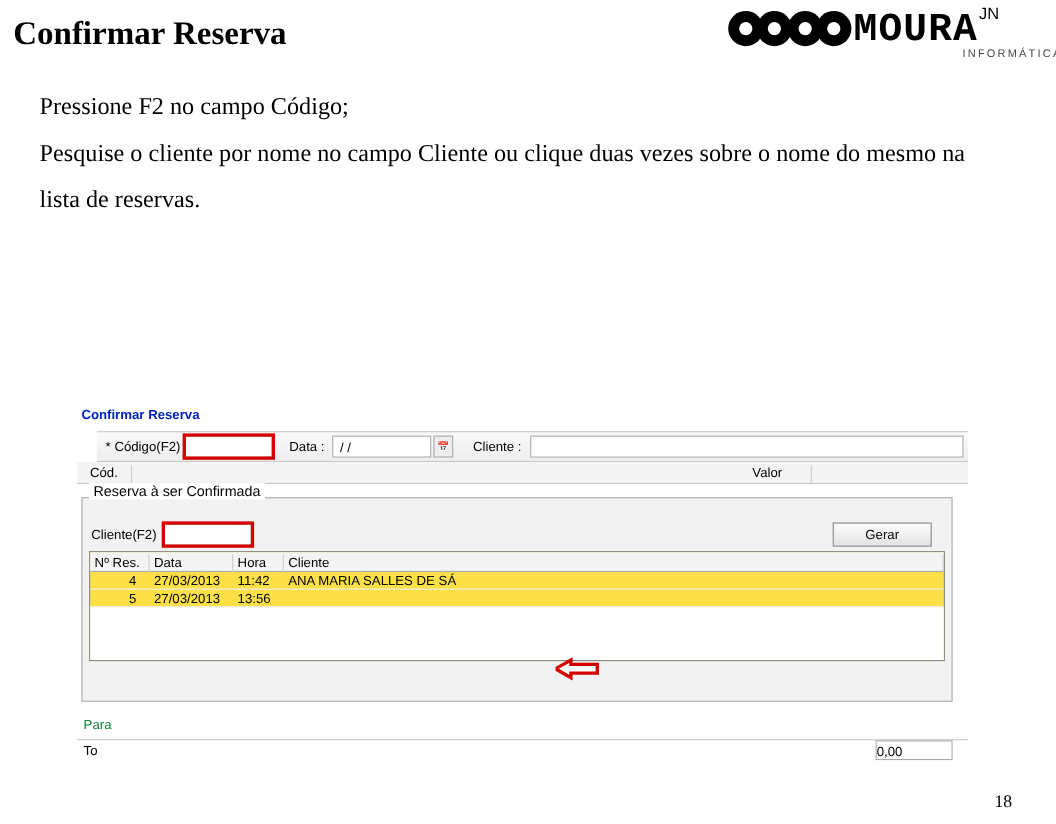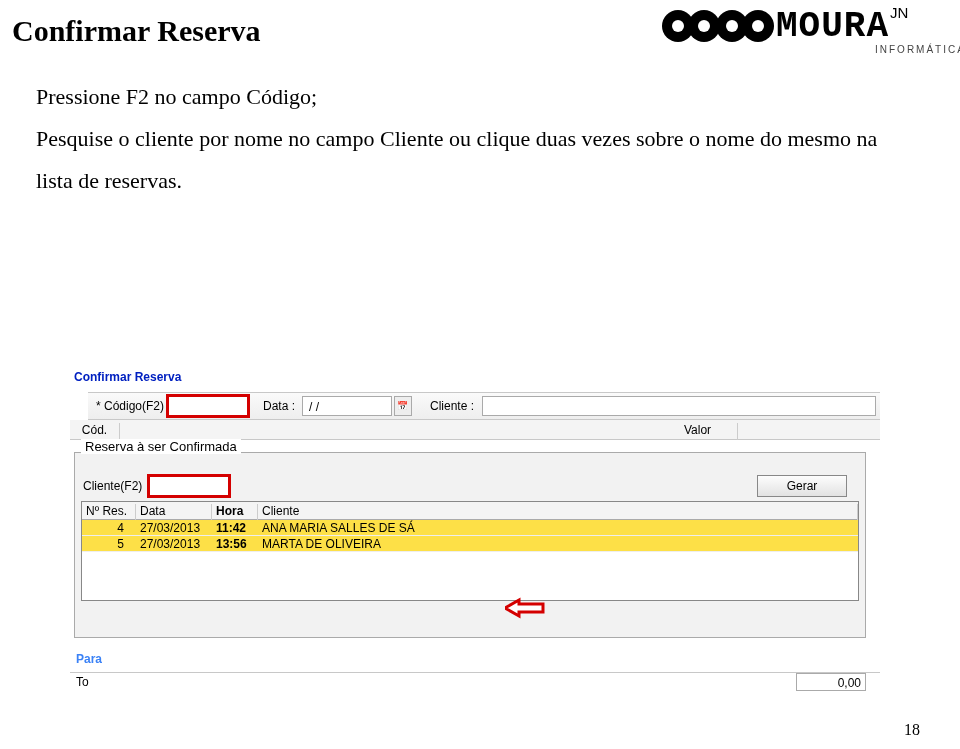--- a/index.html
+++ b/index.html
@@ -168,47 +168,46 @@
   .res-table {
     position: absolute; top: 48px; left: 6px; right: 6px;
     border: 1px solid #888;
     background: #fde047;
     font-size: 12px;
   }
   .res-table .thead { height: 18px; background: #f4f4f4; border-bottom: 1px solid #aaa; position: relative; }
   .res-table .thead span { position: absolute; top: 2px; border-right: 1px solid #ccc; height: 16px; padding: 0 4px; }
   .c-nres { left: 0; width: 54px; }
   .c-data { left: 54px; width: 76px; }
-  .c-hora { left: 130px; width: 46px; font-weight: bold; }
+  .c-hora { left: 130px; width: 46px; }
   .c-cli  { left: 176px; right: 0; }
   .res-table .row { height: 16px; position: relative; border-bottom: 1px solid #eee; }
   .res-table .row span { position: absolute; top: 1px; padding: 0 4px; }
   .res-blank { height: 48px; background: #fff; }
 
   .arrow {
     position: absolute;
     top: 144px; left: 430px;
     width: 40px; height: 22px;
   }
 
   .para-lbl {
     position: absolute; top: 282px; left: 6px;
-    color: #3b82f6;
-    font-weight: bold;
+    color: #15803d;
   }
   .total-row {
     position: absolute; top: 302px; left: 0; right: 0; height: 20px;
     border-top: 1px solid #c8c8c8;
   }
   .total-row .to { position: absolute; left: 6px; top: 2px; }
   .total-row .val {
     position: absolute; right: 14px; top: 0;
     width: 70px; height: 18px;
     border: 1px solid #aaa; background: #fff;
-    text-align: right; padding-right: 4px; line-height: 18px;
+    text-align: left; padding-right: 4px; line-height: 18px;
   }
 
   .page-num {
     position: absolute;
     bottom: 10px; right: 40px;
     font-size: 16px;
     font-family: "Times New Roman", serif;
   }
 </style>
 </head>
@@ -278,21 +277,20 @@
       <div class="row">
         <span class="c-nres" style="text-align:right;width:46px;">4</span>
         <span class="c-data">27/03/2013</span>
         <span class="c-hora">11:42</span>
         <span class="c-cli">ANA MARIA SALLES DE SÁ</span>
       </div>
       <div class="row">
         <span class="c-nres" style="text-align:right;width:46px;">5</span>
         <span class="c-data">27/03/2013</span>
         <span class="c-hora">13:56</span>
-        <span class="c-cli">MARTA DE OLIVEIRA</span>
       </div>
       <div class="res-blank"></div>
     </div>
 
     <svg class="arrow">
       <polygon points="0,11 14,3 14,7 38,7 38,15 14,15 14,19" fill="#fff" stroke="#d40000" stroke-width="3"></polygon>
     </svg>
   </div>
 
   <div class="para-lbl">Para</div>

